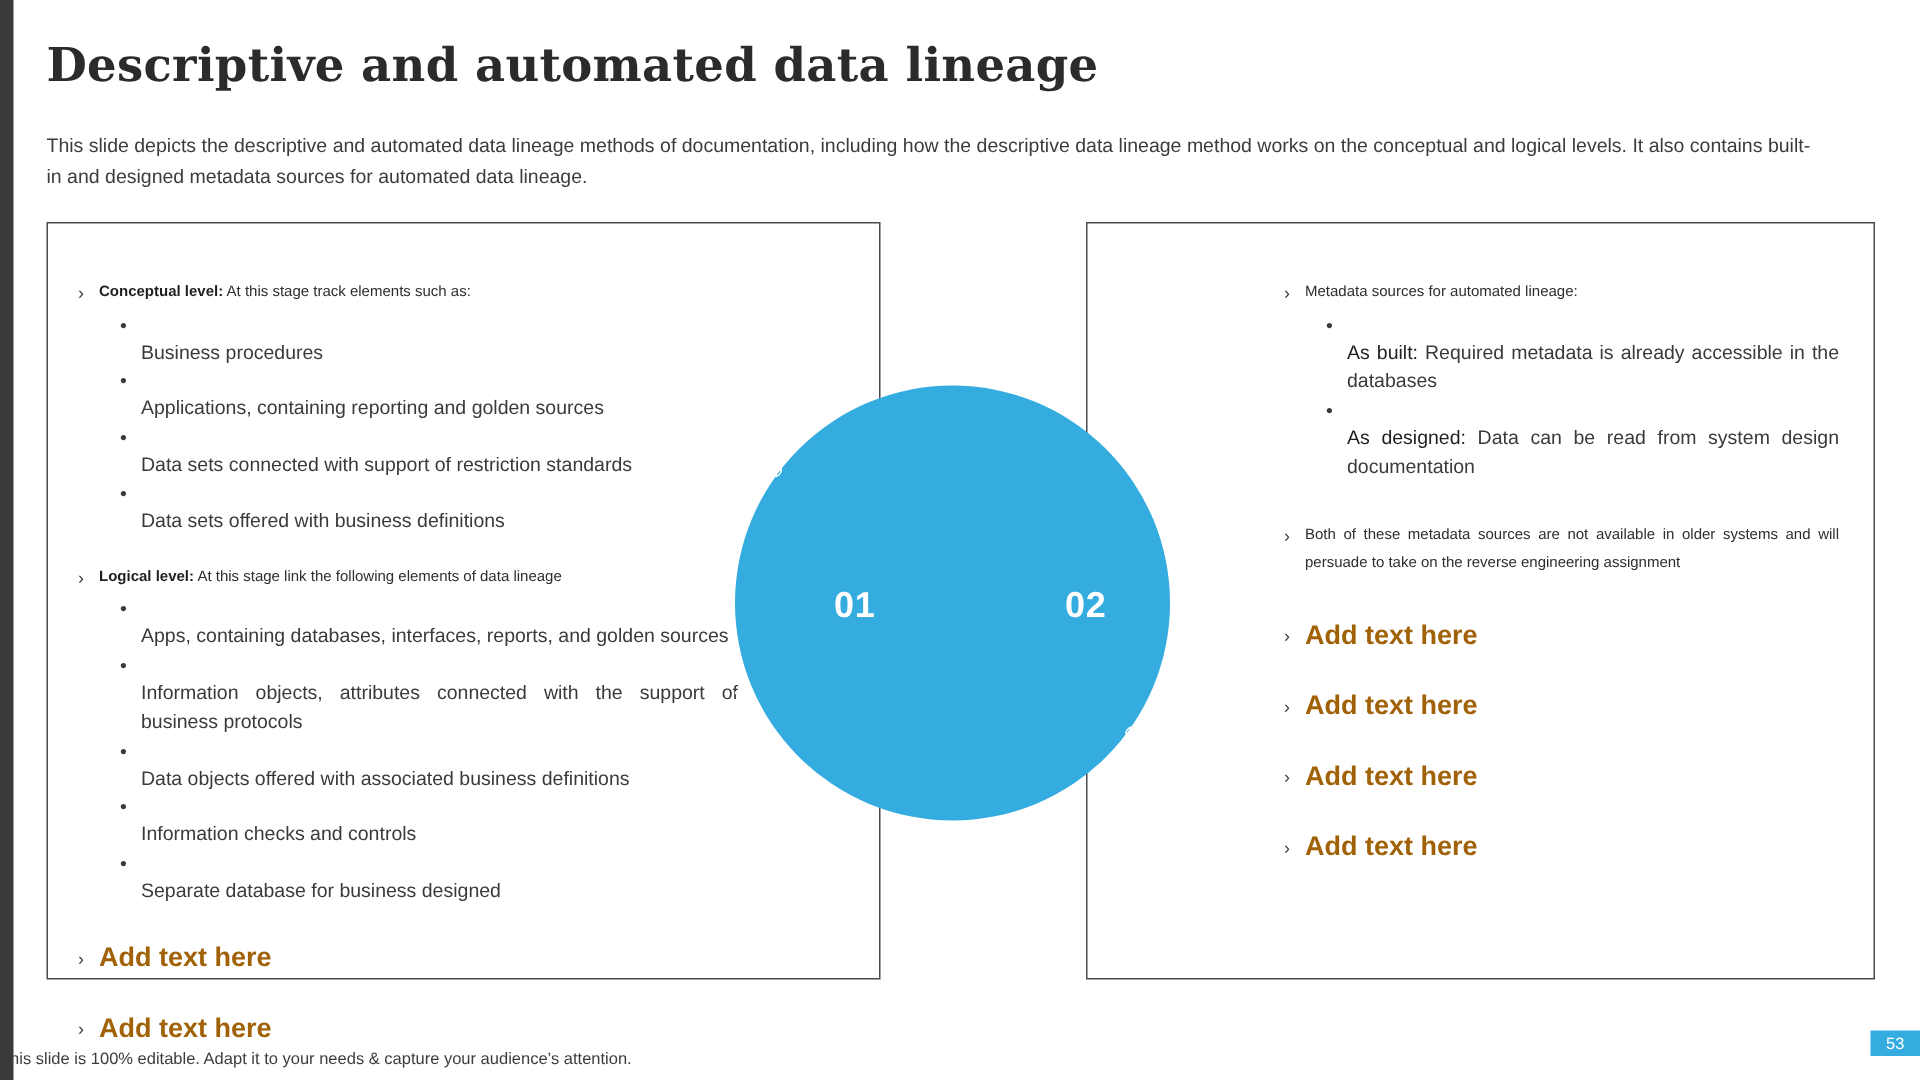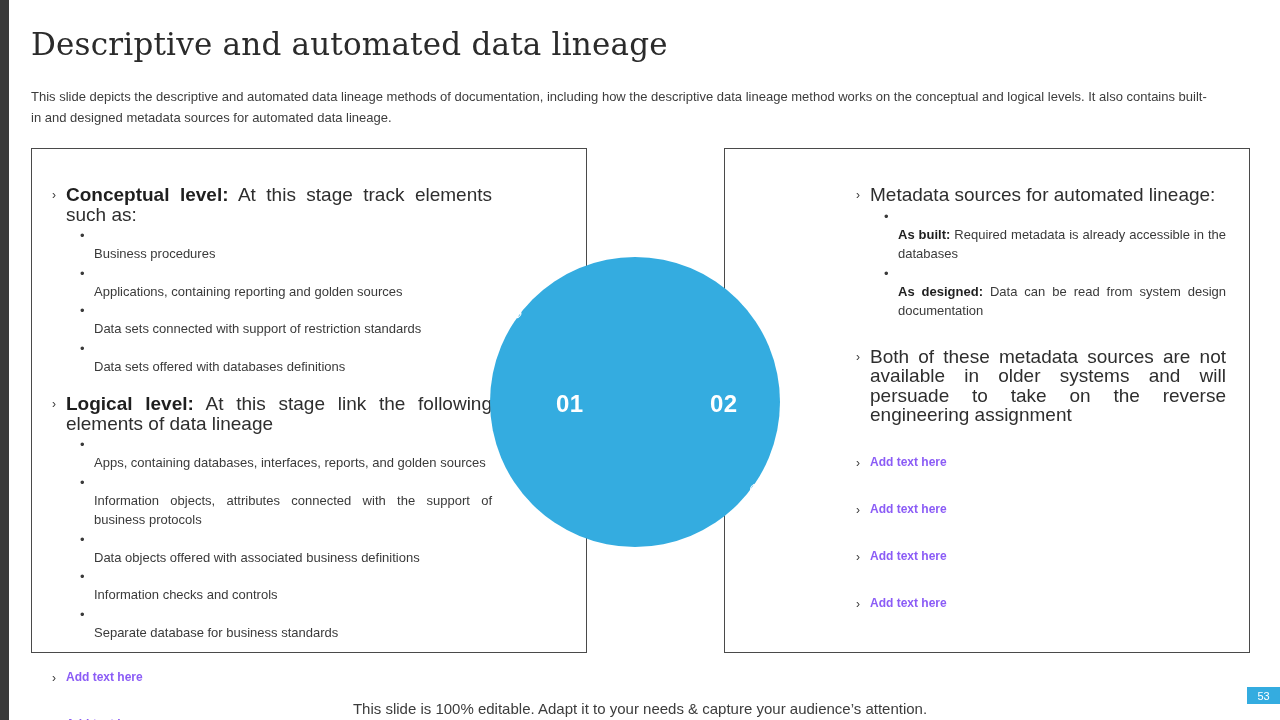--- a/index.html
+++ b/index.html
@@ -21,21 +21,21 @@
     width: 9px;
     height: 720px;
     background: #3a3a3a;
   }
   .page-title {
     position: absolute;
     left: 31px;
     top: 26px;
     font-family: "DejaVu Serif", serif;
     font-size: 31px;
-    font-weight: normal;
+    font-weight: bold;
     color: #2b2b2b;
     letter-spacing: 0.2px;
   }
   .subtitle {
     position: absolute;
     left: 31px;
     top: 86px;
     width: 1180px;
     font-size: 13px;
     line-height: 21px;
@@ -78,21 +78,21 @@
   }
   .chev {
     color: #3a3a3a;
     font-size: 12px;
     line-height: 18px;
     width: 14px;
     flex: 0 0 14px;
     margin-top: 1px;
   }
   .lv1-text {
-    font-size: 19px;
+    font-size: 10px;
     line-height: 19.5px;
     color: #2e2e2e;
     flex: 1;
     text-align: justify;
   }
   .lv1-text b {
     font-weight: bold;
     color: #1f1f1f;
   }
   .sub-list {
@@ -111,29 +111,29 @@
     flex: 0 0 14px;
     font-size: 13px;
     line-height: 19.5px;
   }
   .sub-text {
     flex: 1;
     text-align: justify;
     margin-top: 18px;
   }
   .sub-text b {
-    font-weight: bold;
+    font-weight: normal;
     color: #1f1f1f;
   }
   .gap-md { height: 18px; }
   .gap-lg { height: 26px; }
   .addtext {
-    font-size: 12px;
+    font-size: 18px;
     font-weight: bold;
-    color: #8b5cf6;
+    color: #a16207;
     line-height: 19px;
   }
   .circle {
     position: absolute;
     left: 490px;
     top: 257px;
     width: 290px;
     height: 290px;
     border-radius: 50%;
     background: #34ace0;
@@ -158,22 +158,22 @@
     fill: #ffffff;
     font-family: "DejaVu Serif", serif;
     font-size: 17px;
     letter-spacing: 0.4px;
   }
   .footer-note {
     position: absolute;
     left: 0;
     top: 700px;
     width: 1280px;
-    text-align: center;
-    font-size: 15px;
+    text-align: left;
+    font-size: 11px;
     color: #3c3c3c;
   }
   .page-badge {
     position: absolute;
     right: 0;
     top: 687px;
     width: 33px;
     height: 17px;
     background: #34ace0;
     color: #ffffff;
@@ -208,21 +208,21 @@
     <li class="sub-item">
         <span class="dot">•</span>
         <span class="sub-text">Applications, containing reporting and golden sources</span>
       </li>
     <li class="sub-item">
         <span class="dot">•</span>
         <span class="sub-text">Data sets connected with support of restriction standards</span>
       </li>
     <li class="sub-item">
         <span class="dot">•</span>
-        <span class="sub-text">Data sets offered with databases definitions</span>
+        <span class="sub-text">Data sets offered with business definitions</span>
       </li>
   </ul>
 
   <div class="gap-md"></div>
 
   <div class="bullet-row">
     <span class="chev">›</span>
     <span class="lv1-text"><b>Logical level:</b><span> At this stage link the following elements of data lineage</span></span>
   </div>
   <ul class="sub-list">
@@ -237,21 +237,21 @@
     <li class="sub-item">
         <span class="dot">•</span>
         <span class="sub-text">Data objects offered with associated business definitions</span>
       </li>
     <li class="sub-item">
         <span class="dot">•</span>
         <span class="sub-text">Information checks and controls</span>
       </li>
     <li class="sub-item">
         <span class="dot">•</span>
-        <span class="sub-text">Separate database for business standards</span>
+        <span class="sub-text">Separate database for business designed</span>
       </li>
   </ul>
 
   <div class="gap-lg"></div>
 
   <div class="bullet-row">
     <span class="chev">›</span>
     <span class="addtext">Add text here</span>
   </div>
 

